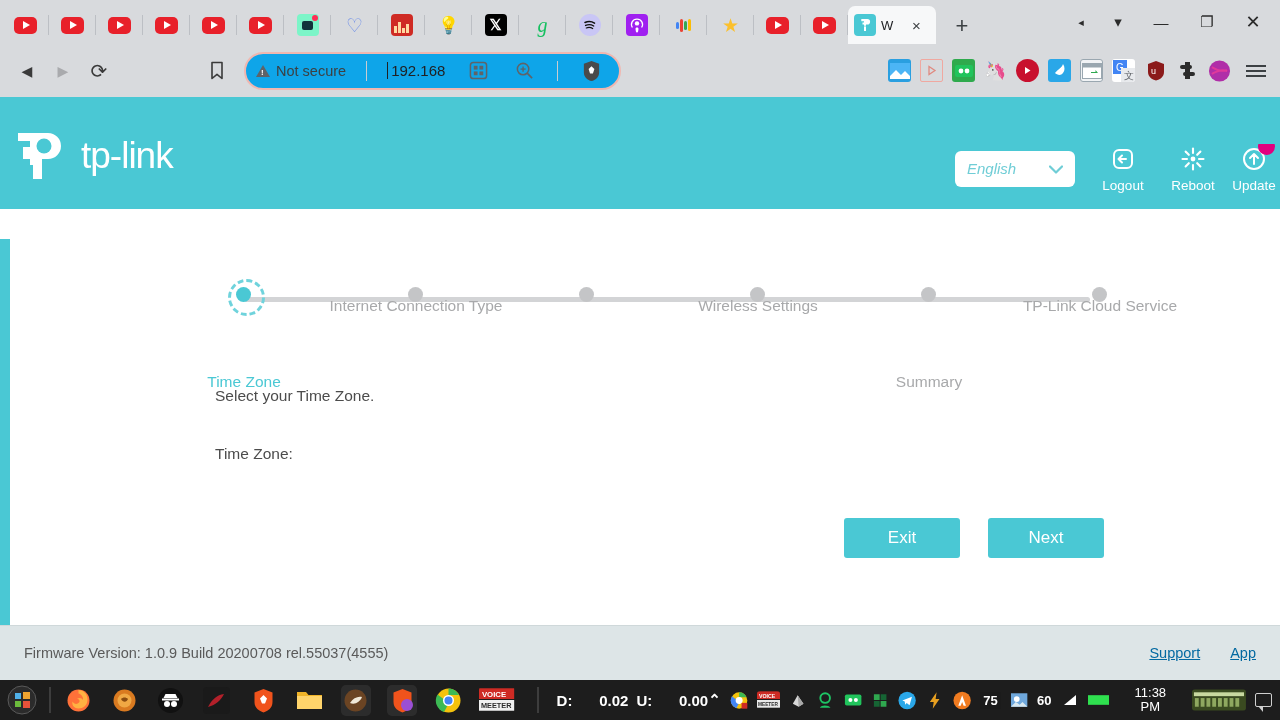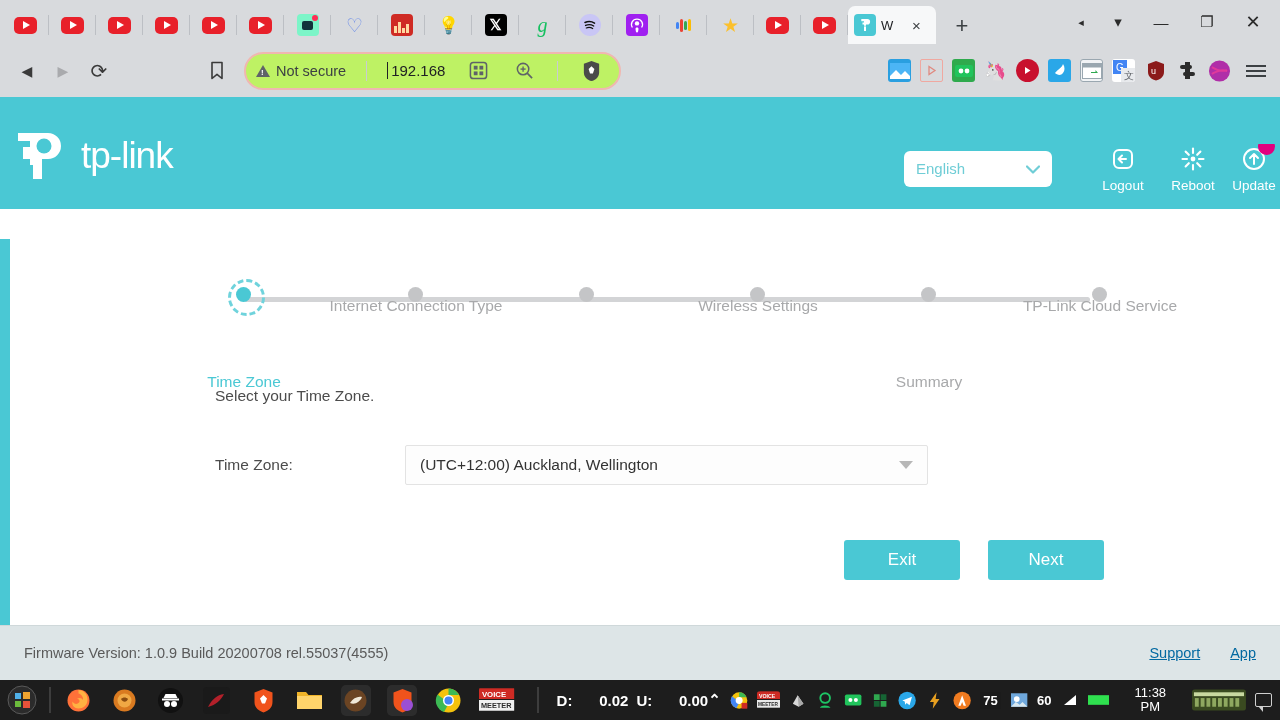--- a/index.html
+++ b/index.html
@@ -51,21 +51,21 @@
   .newtab { width: 40px; height: 36px; display:flex; align-items:center; justify-content:center;
             font-size: 22px; color: #3c4043; margin-left: 6px;}
 
   .navbar { height: 53px; display: flex; align-items: center; padding: 0 10px; gap: 2px; background: #d8dadd; }
   .navbtn { width: 34px; height: 34px; display:flex; align-items:center; justify-content:center;
             color: #3a3a3a; font-size: 16px; }
   .navbtn.disabled { color: #a9aaad; }
 
   .urlbar {
     flex: 0 0 auto; width: 377px; height: 38px; margin-left: 8px;
-    background: #bef264; border: 2px solid #f0b7b0; border-radius: 19px;
+    background: #0ea5e9; border: 2px solid #f0b7b0; border-radius: 19px;
     display: flex; align-items: center; padding: 0 10px; gap: 20px;
   }
   .notsecure { display: flex; align-items: center; gap: 6px; color: #3c4043; font-size: 14.5px; }
   .warn-tri { width: 0; height: 0; border-left: 7px solid transparent; border-right: 7px solid transparent;
               border-bottom: 12px solid #5f6368; position: relative; }
   .warn-tri::after { content:"!"; position:absolute; left:-2px; top:3px; font-size:8px; color:#fff; font-weight:bold;}
   .urlsep { width: 1px; height: 20px; background: #c9ccd1; }
   .urltext { font-size: 15px; color: #202124; white-space: nowrap; overflow: hidden;
              border-left: 1.5px solid #202124; padding-left: 3px; max-width: 64px;}
   .url-icon { width: 26px; height: 26px; display:flex;align-items:center;justify-content:center; color:#5f6368;}
@@ -92,23 +92,23 @@
     height: 51px; padding: 0 29px; display: flex; align-items: center; justify-content: center;
     font-size: 19px; color: #ffffff; white-space: nowrap;
   }
   .ntab.active {
     background: #ffffff; color: #52c8d2; border-radius: 9px 9px 0 0; height: 55px;
     padding: 0 31px;
   }
 
   .hdr-right { position: absolute; right: 0; bottom: 16px; display: flex; align-items: center; gap: 0; }
   .lang-select {
-    width: 148px; height: 36px; background: #fff; border-radius: 6px;
+    width: 120px; height: 36px; background: #fff; border-radius: 6px;
     display: flex; align-items: center; justify-content: space-between;
-    padding: 0 12px; font-size: 15px; color: #6fcdd6; margin-right: 36px;
+    padding: 0 12px; font-size: 15px; color: #6fcdd6; margin-right: 13px; font-style: italic;
   }
   .hdr-act { width: 70px; display: flex; flex-direction: column; align-items: center; gap: 4px; color: #fff; }
   .hdr-act .ico { width: 30px; height: 30px; display:flex;align-items:center;justify-content:center; position:relative;}
   .hdr-act .lbl { font-size: 13.5px; white-space: nowrap; }
   .badge { position: absolute; width: 17px; height: 17px; border-radius: 50%; background: #e3007f;
            right: -6px; top: -6px; }
 
   .content { position: relative; height: 410px; background: #fff; padding-left: 10px; }
   .left-edge { position: absolute; left: 0; top: 0; width: 10px; height: 410px; background: #4ac8d4;}
 
@@ -512,24 +512,20 @@
         <div class="dot"></div>
         <div class="step-label above" style="left:8px;">TP-Link Cloud Service</div>
       </div>
     </div>
 
     <div class="form-area">
       <div class="intro">Select your Time Zone.</div>
 
       <div class="field-row">
         <span class="field-label">Time Zone:</span>
-        <div class="select">
-          <span>(UTC+12:00) Auckland, Wellington</span>
-          <span class="caret"></span>
-        </div>
       </div>
 
       <div class="btn-row">
         <div class="btn">Exit</div>
         <div class="btn">Next</div>
       </div>
     </div>
 
   </div>
 

